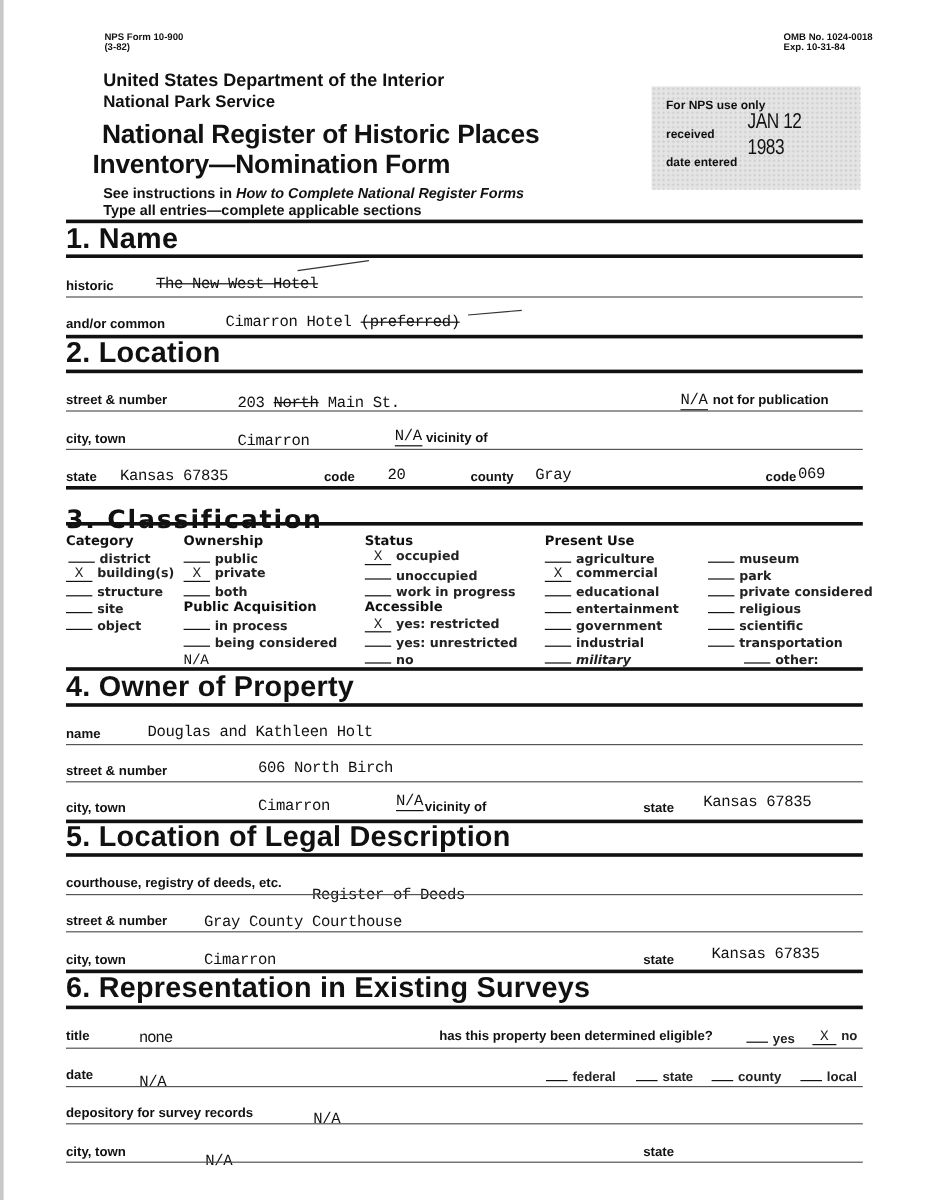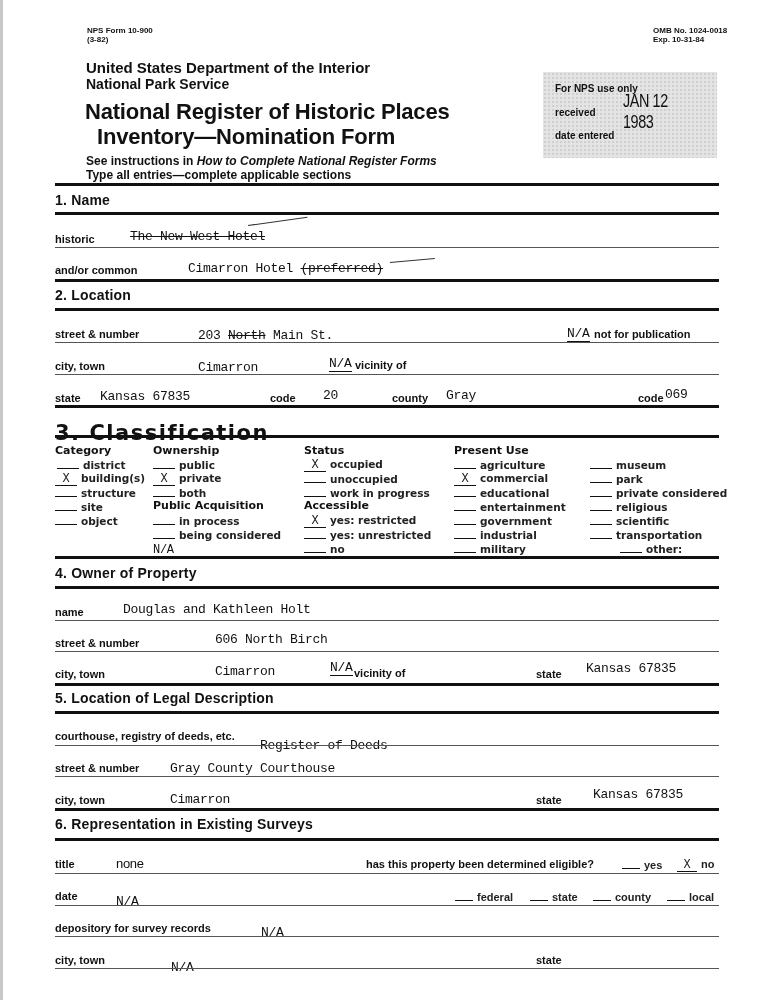--- a/index.html
+++ b/index.html
@@ -7,21 +7,21 @@
     .page-border { position: absolute; left: 0; top: 0; width: 3px; height: 1000px; background: #c8c8c8; }
     .abs { position: absolute; white-space: nowrap; margin-left: 30px; }
     .small { font-size: 8px; font-weight: bold; line-height: 9px; }
     .hdr1 { font-size: 15px; font-weight: bold; line-height: 17px; }
     .hdr2 { font-size: 14px; font-weight: bold; line-height: 16px; }
     .title { font-size: 22px; font-weight: bold; line-height: 25px; letter-spacing: -0.2px; }
     .instr { font-size: 12px; font-weight: bold; line-height: 14px; }
     .instr i { font-style: italic; }
     .rule-thick { position: absolute; left: 55px; width: 664px; height: 3px; background: #111; }
     .rule-thin { position: absolute; left: 55px; width: 664px; height: 1px; background: #555; }
-    .sec-title { position: absolute; left: 55px; font-size: 14px; font-weight: bold; line-height: 24px; letter-spacing: 0.2px; }
+    .sec-title { position: absolute; left: 55px; font-size: 24px; font-weight: bold; line-height: 24px; letter-spacing: 0.2px; }
     .sec-title.wide { letter-spacing: 1.5px; font-family: "DejaVu Sans", sans-serif; font-size: 21px; }
     .lbl { position: absolute; font-size: 11px; font-weight: bold; white-space: nowrap; line-height: 13px; }
     .typed { position: absolute; font-family: "Liberation Mono", monospace; font-size: 13px; white-space: nowrap; line-height: 15px; letter-spacing: -0.3px; }
     .strike { text-decoration: line-through; }
     .stamp { position: absolute; left: 543px; top: 72px; width: 174px; height: 86px; background: #e4e4e4; background-image: radial-gradient(#cfcfcf 1px, transparent 1px); background-size: 4px 4px; }
     .stamp .lbl { font-size: 10px; }
     .stamp-date { position: absolute; left: 80px; top: 19px; font-family: "Liberation Sans Narrow", "Liberation Sans", sans-serif; font-size: 18px; letter-spacing: -0.5px; transform: scaleX(0.8); transform-origin: left; }
     .cls-head { position: absolute; font-family: "DejaVu Sans", sans-serif; font-weight: bold; font-size: 11px; line-height: 13px; }
     .cls-item { position: absolute; font-family: "DejaVu Sans", sans-serif; font-weight: bold; font-size: 10.5px; line-height: 14px; white-space: nowrap; color: #222; }
     .blank { display: inline-block; width: 22px; border-bottom: 1px solid #111; margin-right: 4px; text-align: center; font-family: "Liberation Mono", monospace; font-weight: normal; font-size: 12px; line-height: 11px; height: 11px; vertical-align: baseline; }
@@ -35,21 +35,21 @@
 
 <div>
   <div class="abs small" style="left:57px; top:26px;">NPS Form 10-900</div>
   <div class="abs small" style="left:57px; top:35px;">(3-82)</div>
   <div class="abs small" style="left:623px; top:26px;">OMB No. 1024-0018</div>
   <div class="abs small" style="left:623px; top:35px;">Exp. 10-31-84</div>
 
   <div class="abs hdr1" style="left:56px; top:59px;">United States Department of the Interior</div>
   <div class="abs hdr2" style="left:56px; top:76px;text-align:center;">National Park Service</div>
   <div class="abs title" style="left:55px; top:99px;">National Register of Historic Places</div>
-  <div class="abs title" style="left:67px; top:124px;text-align:right;">Inventory—Nomination Form</div>
+  <div class="abs title" style="left:47px; top:124px;text-align:right;">Inventory—Nomination Form</div>
   <div class="abs instr" style="left:56px; top:154px;"><span>See instructions in </span><i>How to Complete National Register Forms</i></div>
   <div class="abs instr" style="left:56px; top:168px;">Type all entries—complete applicable sections</div>
 </div>
 
 <div class="stamp">
   <div class="lbl" style="left:12px; top:10px;">For NPS use only</div>
   <div class="lbl" style="left:12px; top:34px;">received</div>
   <div class="stamp-date">JAN 12 1983</div>
   <div class="lbl" style="left:12px; top:57px;">date entered</div>
 </div>
@@ -121,21 +121,21 @@
 <div class="cls-item" style="left:304px; top:527px;"><span class="blank"></span><span>yes: unrestricted</span></div>
 <div class="cls-item" style="left:304px; top:541px;"><span class="blank"></span><span>no</span></div>
 
 <div class="cls-head" style="left:454px; top:444px;">Present Use</div>
 <div class="cls-item" style="left:454px; top:457px;"><span class="blank"></span><span>agriculture</span></div>
 <div class="cls-item" style="left:454px; top:471px;"><span class="blank">X</span><span>commercial</span></div>
 <div class="cls-item" style="left:454px; top:485px;"><span class="blank"></span><span>educational</span></div>
 <div class="cls-item" style="left:454px; top:499px;"><span class="blank"></span><span>entertainment</span></div>
 <div class="cls-item" style="left:454px; top:513px;"><span class="blank"></span><span>government</span></div>
 <div class="cls-item" style="left:454px; top:527px;"><span class="blank"></span><span>industrial</span></div>
-<div class="cls-item" style="left:454px; top:541px;"><span class="blank"></span><span>military</span></div>
+<div class="cls-item" style="left:454px; top:541px;font-style:italic;"><span class="blank"></span><span>military</span></div>
 
 <div class="cls-item" style="left:590px; top:457px;"><span class="blank"></span><span>museum</span></div>
 <div class="cls-item" style="left:590px; top:471px;"><span class="blank"></span><span>park</span></div>
 <div class="cls-item" style="left:590px; top:485px;"><span class="blank"></span><span>private considered</span></div>
 <div class="cls-item" style="left:590px; top:499px;"><span class="blank"></span><span>religious</span></div>
 <div class="cls-item" style="left:590px; top:513px;"><span class="blank"></span><span>scientific</span></div>
 <div class="cls-item" style="left:590px; top:527px;"><span class="blank"></span><span>transportation</span></div>
 <div class="cls-item" style="left:620px; top:541px;"><span class="blank"></span><span>other:</span></div>
 
 <div class="rule-thick" style="top:556px;"></div>

